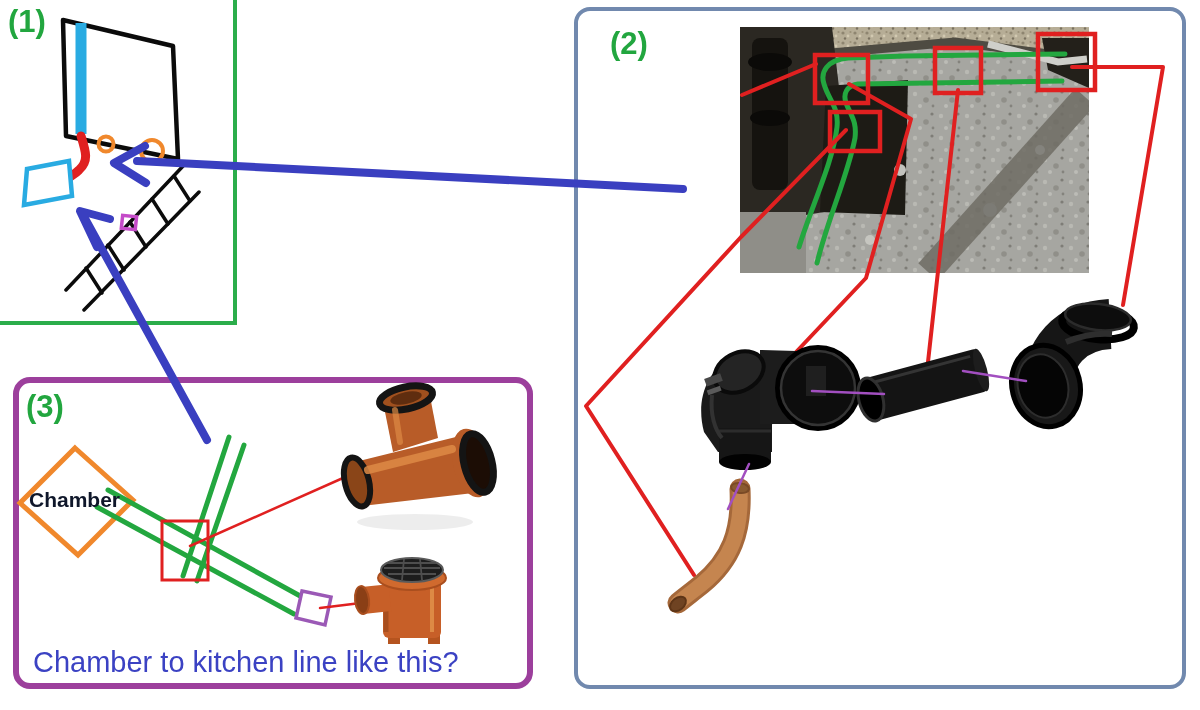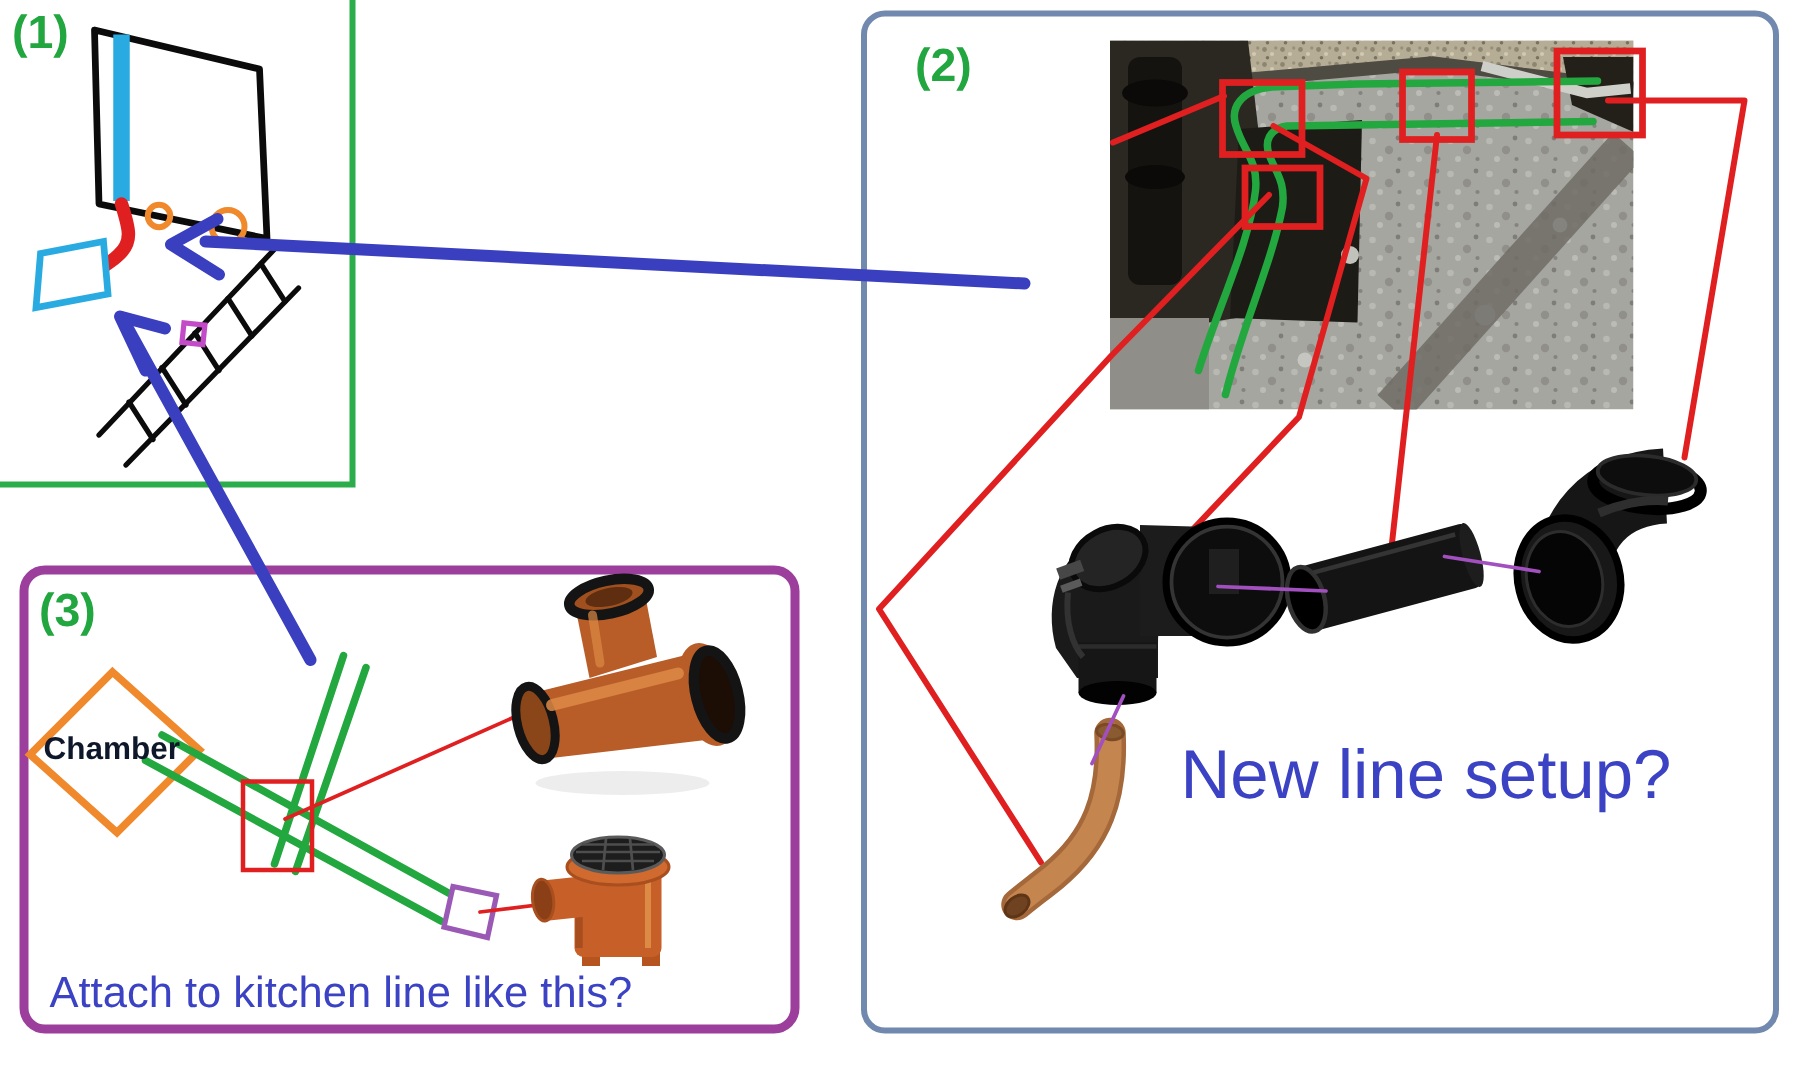--- a/index.html
+++ b/index.html
@@ -198,16 +198,15 @@
     <polyline class="b-arrow" points="145,146 114,163 146,183"></polyline>
     <line class="b-arrow" x1="82" y1="213" x2="207" y2="440"></line>
     <polyline class="b-arrow" points="110,219 80,211 97,247"></polyline>
   </g>
 </svg>
 
 <div class="txt green-label" style="left:8px;top:4px;">(1)</div>
 <div class="txt green-label" style="left:610px;top:26px;">(2)</div>
 <div class="txt green-label" style="left:26px;top:389px;">(3)</div>
 <div class="txt chamber-label" style="left:29px;top:488px;">Chamber</div>
-<div class="txt blue-caption-lg" style="left:787px;top:489px;">New line setup?</div>
-<div class="txt blue-caption-sm" style="left:33px;top:646px;">Attach to kitchen line like this?</div>
+<div class="txt blue-caption-sm" style="left:33px;top:646px;">Chamber to kitchen line like this?</div>
 
 </div>
 
 </body></html>

